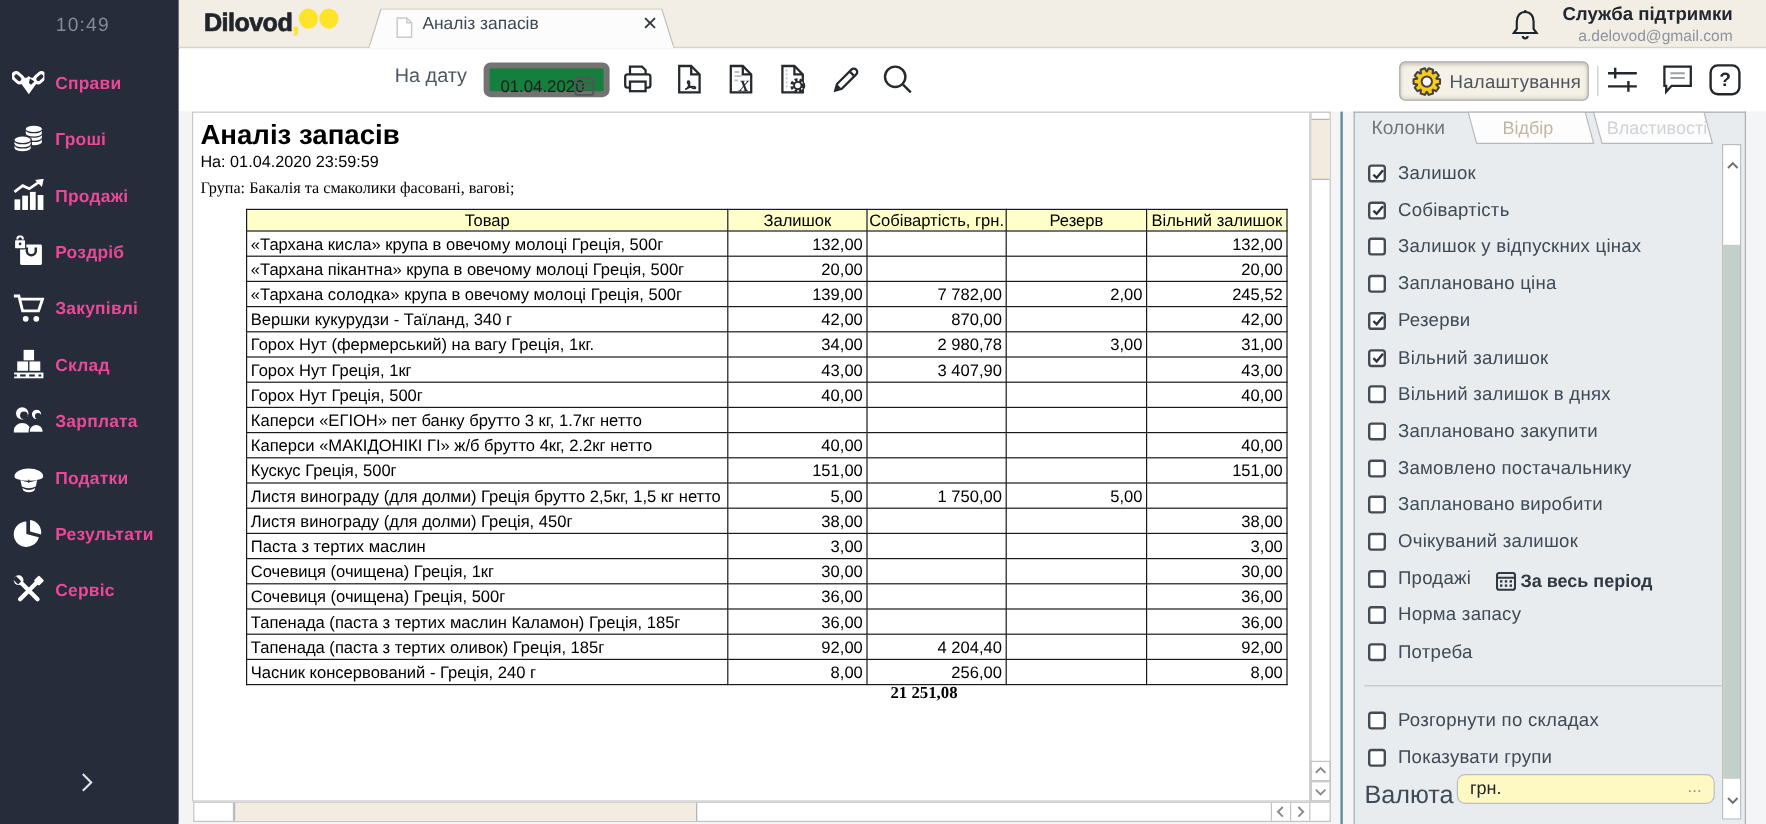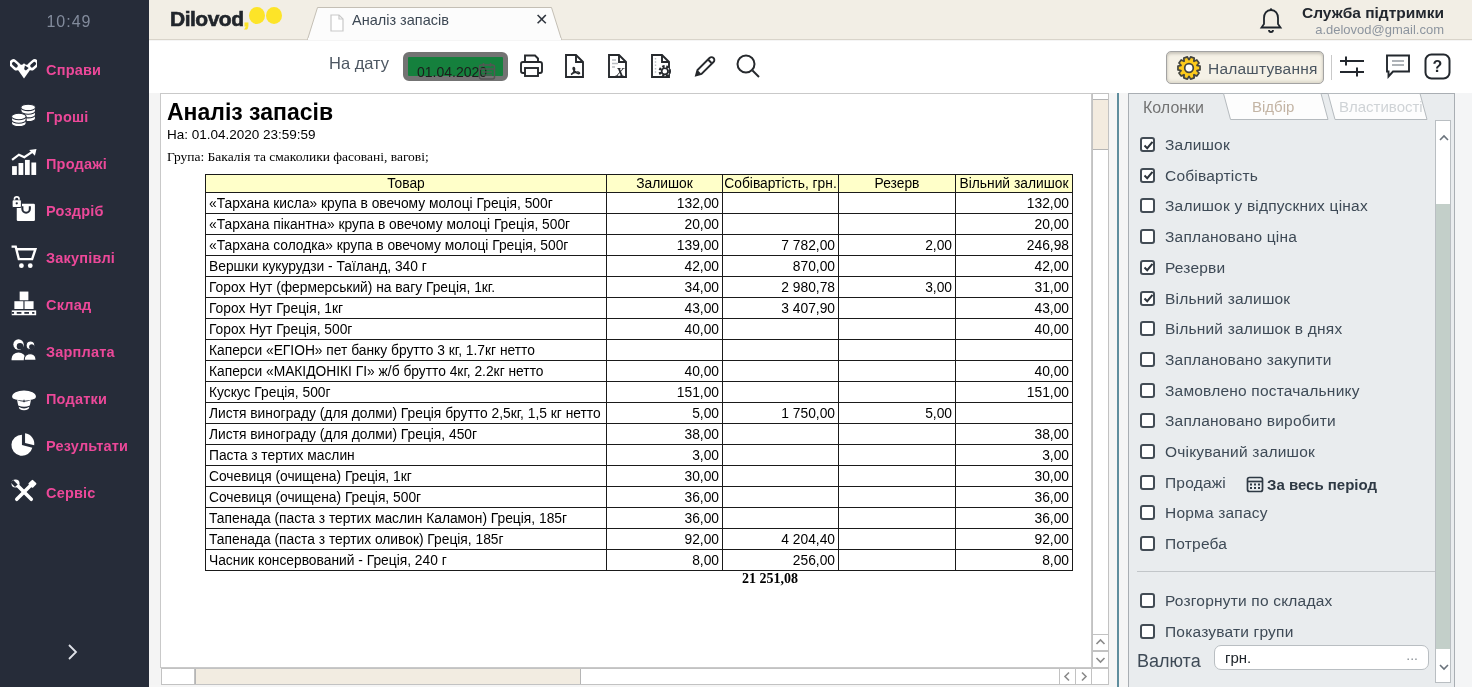--- a/index.html
+++ b/index.html
@@ -71,22 +71,22 @@
 #split { position:absolute; left:1117px; top:93px; width:2px; height:594px; background:#5f8d9d; }
 
 
 #panel { position:absolute; left:1128px; top:93px; width:327px; height:594px; background:#e9ecee; border:1px solid #a9aeb3; border-bottom:none; }
 #ptab1 { position:absolute; left:14px; top:5px; font-size:16px; color:#737373; }
 .prow { position:absolute; left:0; width:325px; height:20px; }
 .pcheck { position:absolute; left:11px; top:0px; width:15px; height:15px; border:2px solid #434c55; border-radius:3px; background:#fff; }
 .pcheck svg { position:absolute; left:0px; top:0px; margin:0; } .pcheck { display:block; } .pcheck svg { position:absolute; left:0.5px; top:0.5px; }
 .plabel { position:absolute; left:36px; top:-1px; font-size:15.5px; letter-spacing:0.2px; color:#3e4a56; }
 #pdivider { position:absolute; left:8px; top:477px; width:304px; height:1px; background:#c2c6c9; }
-#valuta { position:absolute; left:8px; top:557px; font-size:18px; color:#3e4a56; }
-#valsel { position:absolute; left:85px; top:551px; width:215px; height:25px; background:#ffffff; border:1px solid #b9bec2; border-radius:7px; }
+#valuta { position:absolute; left:8px; top:557px; font-size:21px; color:#3e4a56; }
+#valsel { position:absolute; left:85px; top:551px; width:215px; height:25px; background:#fef9c3; border:1px solid #b9bec2; border-radius:7px; }
 #valsel .vt { position:absolute; left:10px; top:3px; font-size:15px; color:#20262c; }
 #valsel .dots { position:absolute; right:10px; top:1px; font-size:14px; color:#8a9096; }
 
 #pscroll { position:absolute; left:306px; top:26px; width:16px; height:563px; background:#fff; border:1px solid #b9bec2; }
 #pthumb { position:absolute; left:0; top:83px; width:14px; height:445px; background:#c3cfc9; }
 #zaves { position:absolute; left:117px; top:381px; }
 #zavtxt { position:absolute; left:138px; top:382px; font-size:15px; font-weight:bold; color:#2e3944; }
 
 
 #rmargin { position:absolute; left:1455px; top:93px; width:17px; height:594px; background:#f4f5f6; }
@@ -368,21 +368,21 @@
             <td class="num">20,00</td>
             <td class="num"></td>
             <td class="num"></td>
             <td class="num">20,00</td>
           </tr>
           <tr>
             <td>«Тархана солодка» крупа в овечому молоці Греція, 500г</td>
             <td class="num">139,00</td>
             <td class="num">7 782,00</td>
             <td class="num">2,00</td>
-            <td class="num">246,98</td>
+            <td class="num">245,52</td>
           </tr>
           <tr>
             <td>Вершки кукурудзи - Таїланд, 340 г</td>
             <td class="num">42,00</td>
             <td class="num">870,00</td>
             <td class="num"></td>
             <td class="num">42,00</td>
           </tr>
           <tr>
             <td>Горох Нут (фермерський) на вагу Греція, 1кг.</td>

